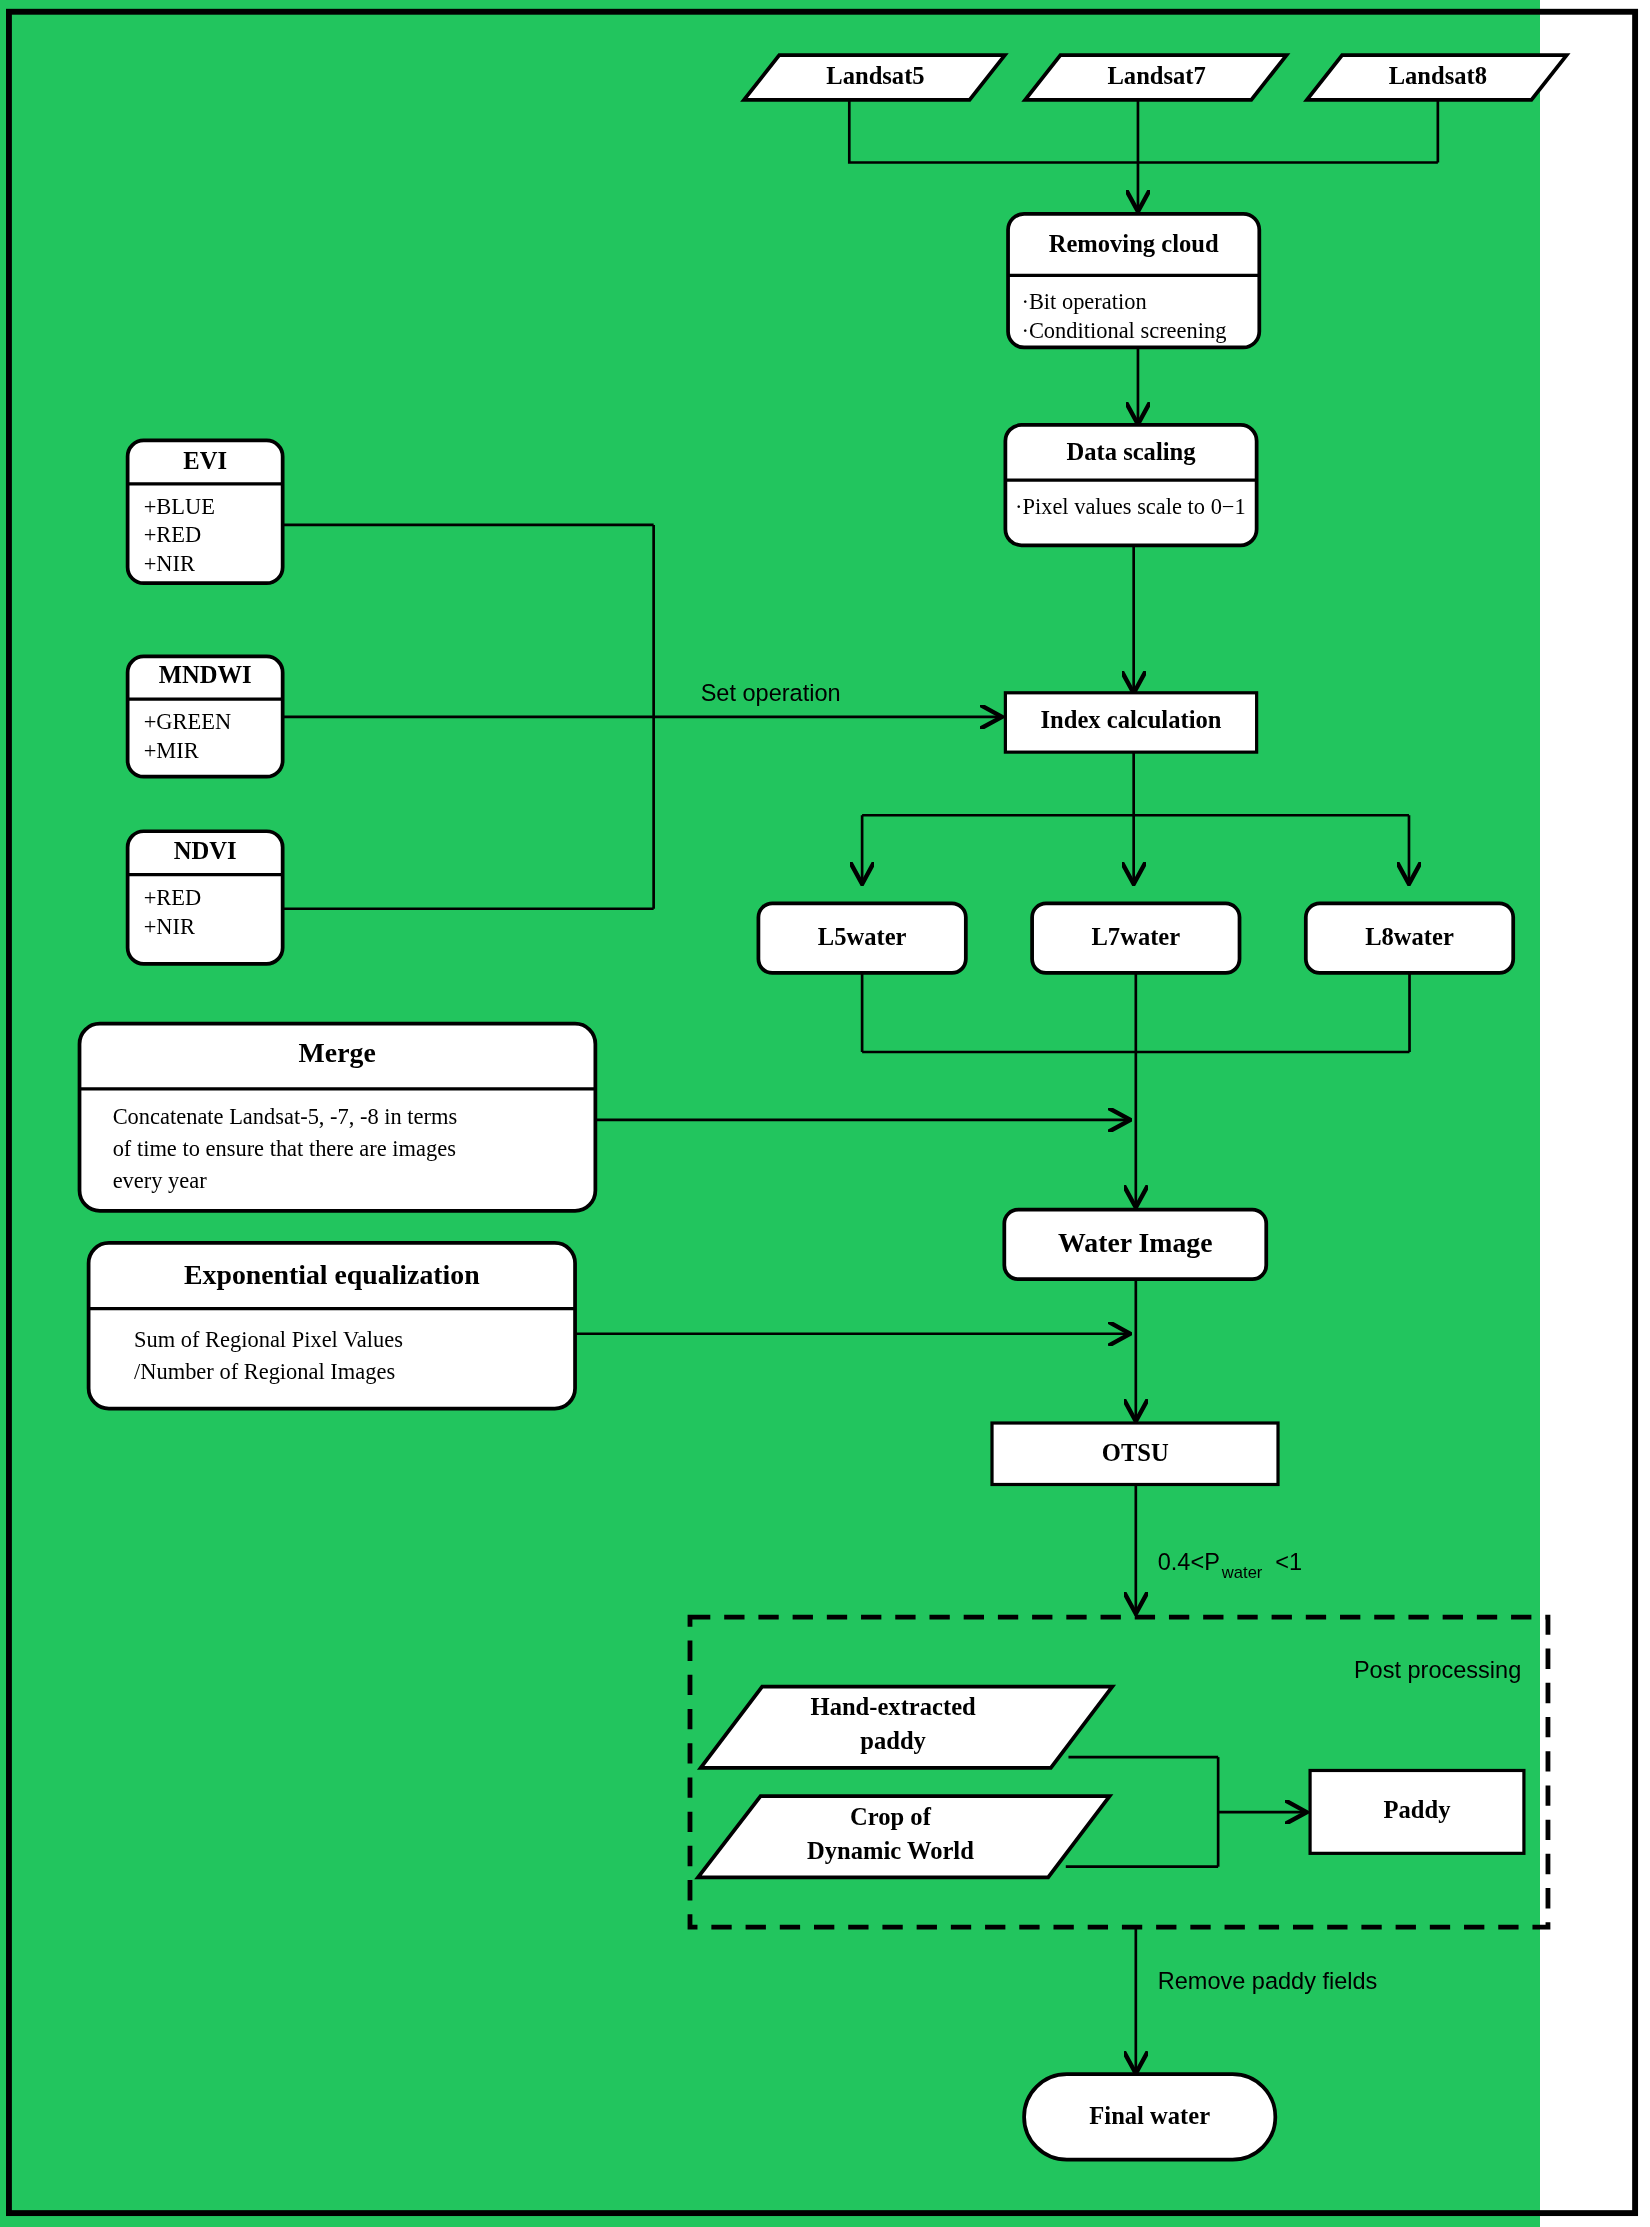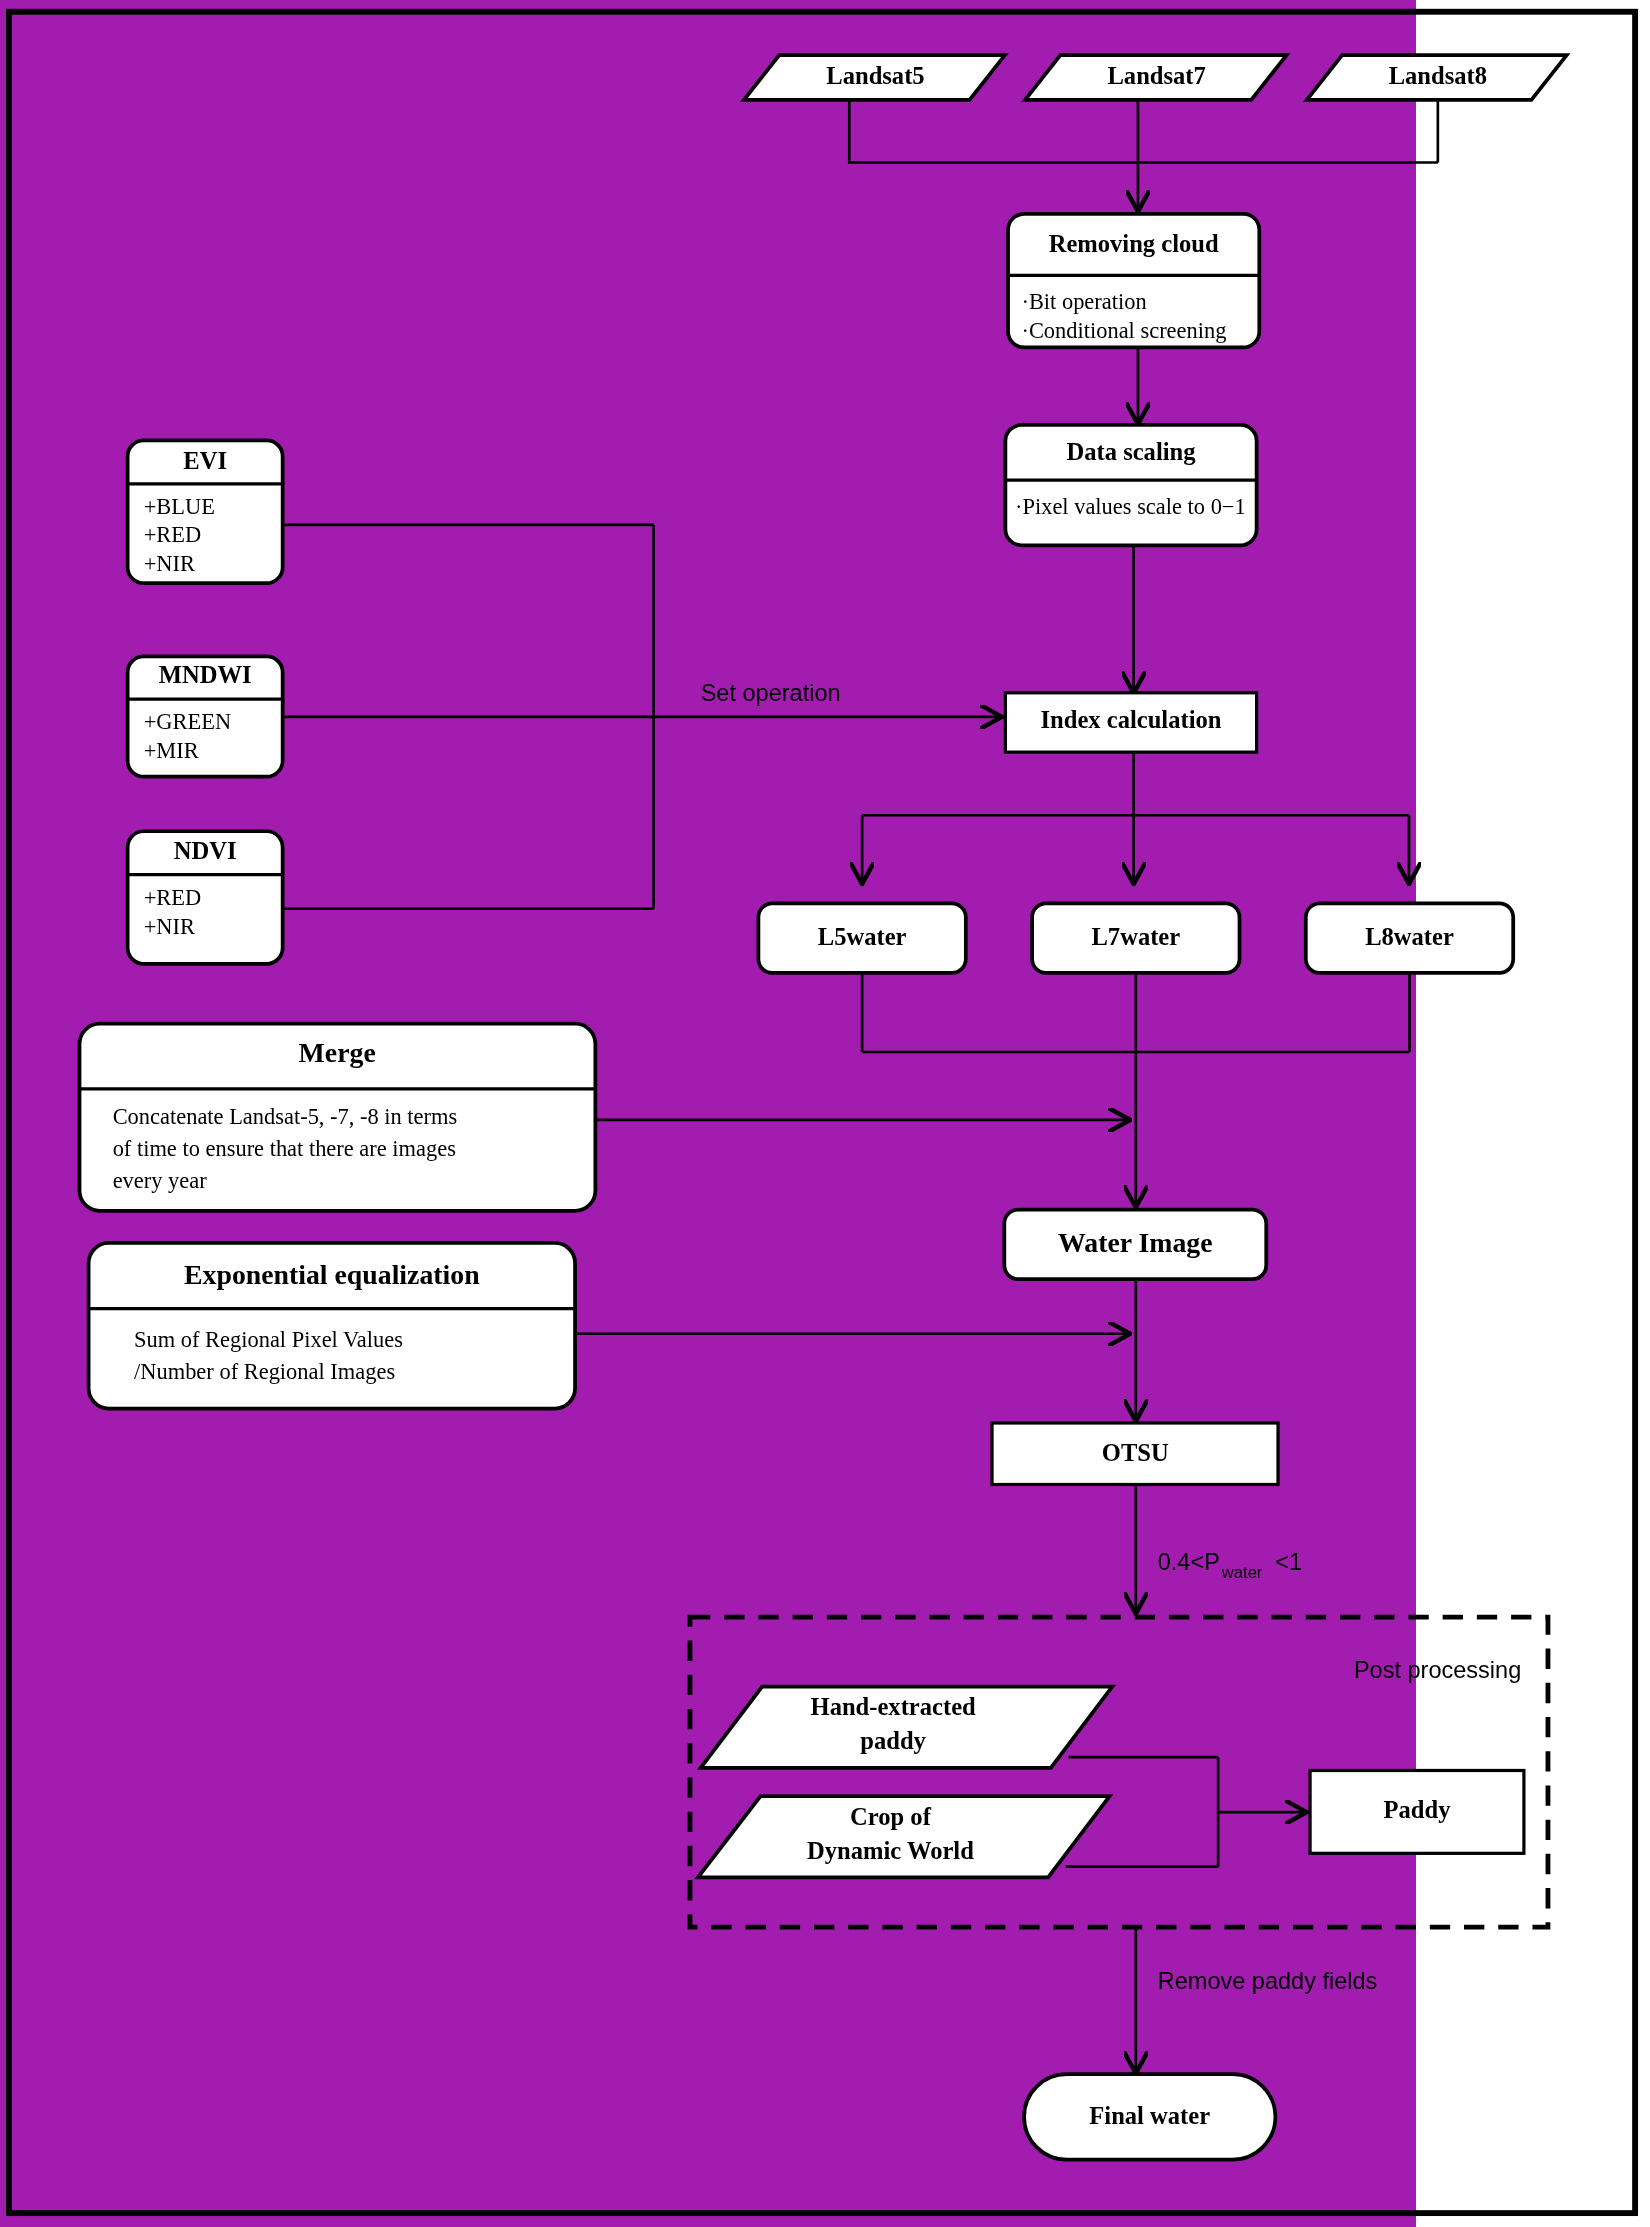--- a/index.html
+++ b/index.html
@@ -8,23 +8,23 @@
     background: #ffffff;
   }
   body {
     width: 1651px;
     height: 2227px;
     font-family: "Liberation Serif", serif;
     overflow: hidden;
   }
   #root {
     position: relative;
-    width: 1416px;
+    width: 1540px;
     height: 2227px;
-    background: #a21caf;
+    background: #22c55e;
   }
   svg.flow {
     position: absolute;
     left: 0;
     top: 0;
     width: 1651px;
     height: 2227px;
     display: block;
   }
   .ln { stroke: #000000; stroke-width: 5; fill: none; }

